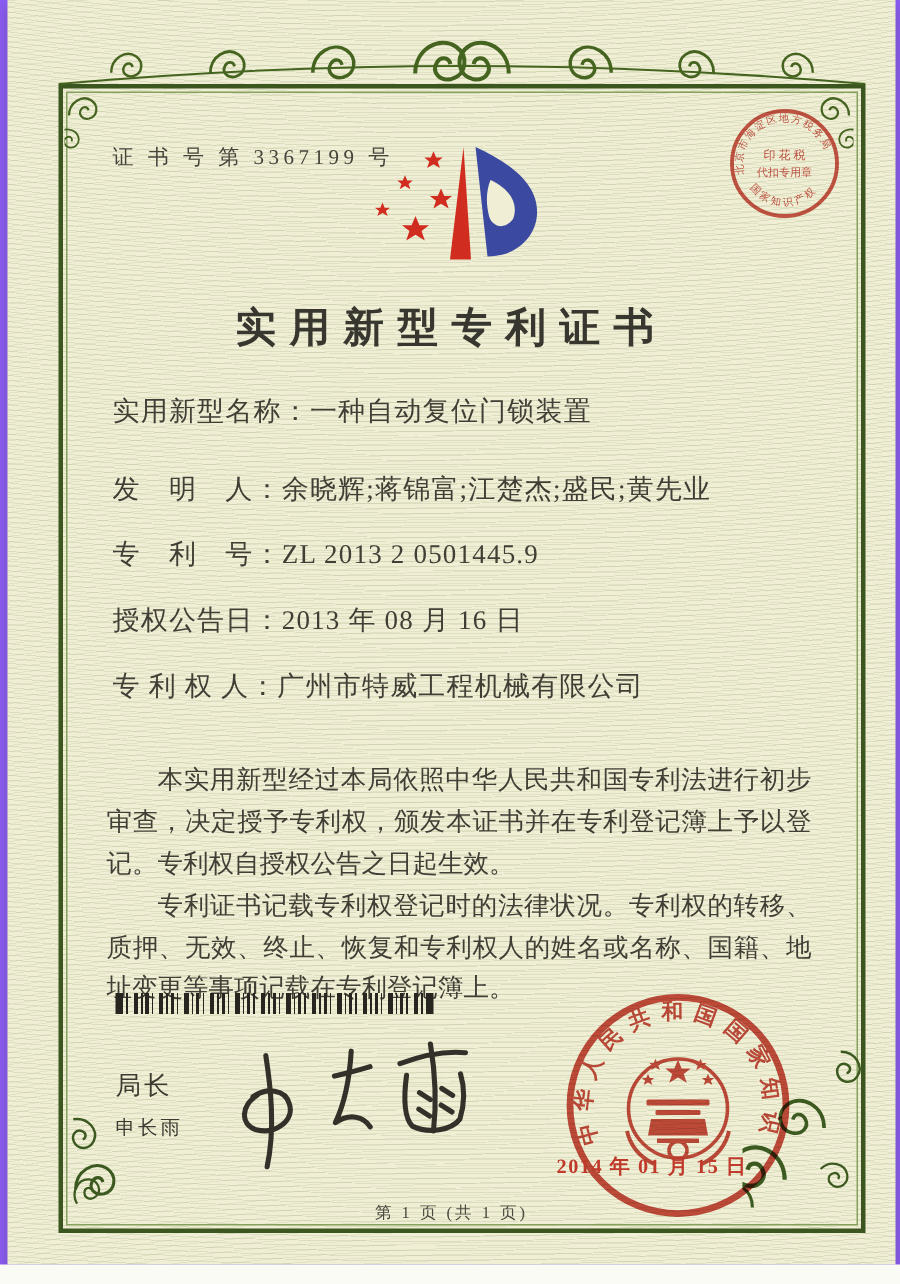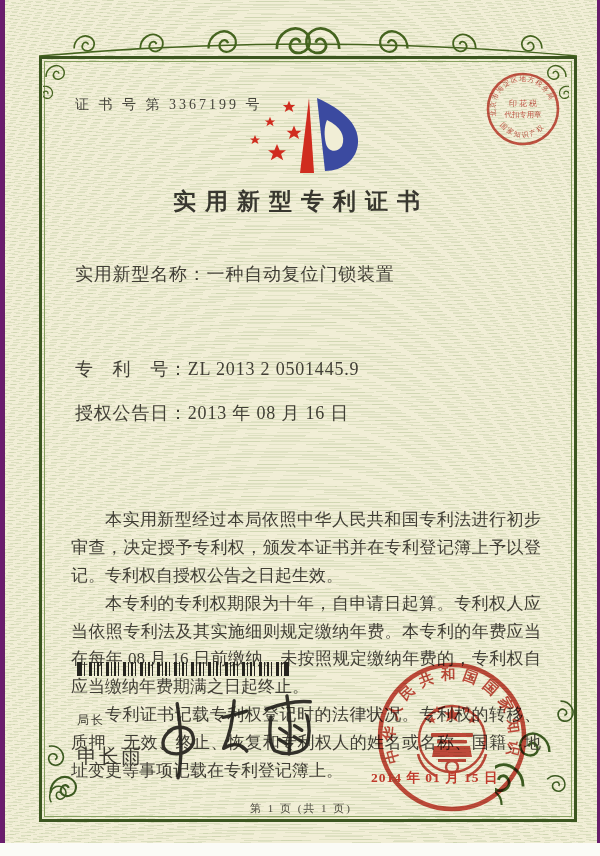--- a/index.html
+++ b/index.html
@@ -2,52 +2,52 @@
 <html><head>
 <meta charset="utf-8">
 <style>
   html,body{margin:0;padding:0;}
   body{
     width:600px;height:856px;
     background:#f7f7f2;
     font-family:"Liberation Serif","DejaVu Serif",serif;
     overflow:hidden;
   }
-  .photo{position:relative;width:600px;height:856px;background:#701a75;overflow:hidden;}
+  .photo{position:relative;width:600px;height:856px;background:#8b5cf6;overflow:hidden;}
   .paper{
     position:absolute;left:5px;top:0;width:592px;height:843px;
     background-color:#f1eed6;
     background-image:
       repeating-radial-gradient(1400px 900px at 46% -780px, rgba(143,168,108,.22) 0 1px, rgba(143,168,108,0) 1px 5px),
       repeating-radial-gradient(1500px 980px at 58% 1620px, rgba(143,168,108,.16) 0 1px, rgba(143,168,108,0) 1px 6px);
     box-shadow:0 4px 9px rgba(60,60,40,.35);
   }
   .frame{position:absolute;left:34px;top:56px;width:532px;height:760px;border:3px solid #3c5620;}
   .frame::after{content:"";position:absolute;inset:2px;border:1px solid #86a05e;}
   .deco{position:absolute;pointer-events:none;}
   .cert-no{position:absolute;left:70px;top:96px;font-size:14px;letter-spacing:3px;color:#45443b;}
   .logo{position:absolute;left:232px;top:93px;width:140px;height:92px;}
   .tax-stamp{position:absolute;left:480px;top:71px;width:76px;height:76px;opacity:.85;mix-blend-mode:multiply;}
-  .title{position:absolute;left:0;top:186px;width:100%;text-align:center;
-         font-size:23px;font-weight:600;letter-spacing:9px;color:#38372f;}
+  .title{position:absolute;left:0;top:200px;width:100%;text-align:center;
+         font-size:27px;font-weight:600;letter-spacing:9px;color:#38372f;}
   .field{position:absolute;left:70px;font-size:18px;color:#403e35;letter-spacing:.8px;white-space:nowrap;}
   .f0{top:262px}.f1{top:314px}.f2{top:357px}.f3{top:401px}.f4{top:445px}.f5{top:488px}
   .paras{position:absolute;left:66px;top:506px;width:470px;font-size:17px;line-height:1.64;
          color:#403e35;text-align:justify;}
   .paras p{margin:0;text-indent:2em;}
   .barcode{position:absolute;left:72px;top:662px;width:206px;height:14px;
     background:repeating-linear-gradient(90deg,
       #26251f 0 2px, transparent 2px 4px,
       #26251f 4px 5px, transparent 5px 9px,
       #26251f 9px 12px, transparent 12px 14px,
       #26251f 14px 15px, transparent 15px 17px);
     border-left:3px solid #26251f;border-right:3px solid #26251f;}
-  .sig-title{position:absolute;left:72px;top:712px;font-size:12px;color:#3c3a31;
+  .sig-title{position:absolute;left:72px;top:712px;font-size:17px;color:#3c3a31;
              font-family:"Liberation Sans","DejaVu Sans",sans-serif;letter-spacing:2px;}
-  .sig-name{position:absolute;left:72px;top:743px;font-size:20px;color:#3c3a31;
+  .sig-name{position:absolute;left:72px;top:743px;font-size:13px;color:#3c3a31;
             font-family:"Liberation Sans","DejaVu Sans",sans-serif;letter-spacing:2px;}
   .sig-script{position:absolute;left:133px;top:690px;width:225px;height:92px;}
   .office-seal{position:absolute;left:369px;top:659px;width:156px;height:156px;
                opacity:.9;mix-blend-mode:multiply;}
   .seal-date{position:absolute;left:366px;top:769px;font-size:13.5px;color:#bf3a2b;
              letter-spacing:1px;font-weight:600;white-space:nowrap;}
   .footer{position:absolute;left:0;top:801px;width:100%;text-align:center;
           font-size:11px;color:#4a493f;letter-spacing:2px;}
   .edge-strip{position:absolute;left:0;top:843px;width:600px;height:13px;background:#fbfbf6;}
   text{font-family:"Liberation Serif","DejaVu Serif",serif;}
@@ -135,26 +135,27 @@
       <text font-size="6.8" fill="#c23a2e" letter-spacing="1.8">
         <textPath href="#taxBot">国家知识产权局</textPath>
       </text>
       <text x="38" y="35" text-anchor="middle" font-size="8" fill="#c23a2e">印 花 税</text>
       <text x="38" y="46" text-anchor="middle" font-size="7.4" fill="#c23a2e">代扣专用章</text>
     </svg>
 
     <div class="title">实用新型专利证书</div>
 
     <div class="field f0"><span>实用新型名称：</span><span>一种自动复位门锁装置</span></div>
+    <div class="field f1"><span>发　明　人：</span><span>余晓辉;蒋锦富;江楚杰;盛民;黄先业</span></div>
     <div class="field f2"><span>专　利　号：</span><span>ZL 2013 2 0501445.9</span></div>
     <div class="field f3"><span>授权公告日：</span><span>2013 年 08 月 16 日</span></div>
+    <div class="field f4"><span>专 利 权 人：</span><span>广州市特威工程机械有限公司</span></div>
 
     <div class="paras">
       <p>本实用新型经过本局依照中华人民共和国专利法进行初步审查，决定授予专利权，颁发本证书并在专利登记簿上予以登记。专利权自授权公告之日起生效。</p>
-      <p>本专利的专利权期限为十年，自申请日起算。专利权人应当依照专利法及其实施细则规定缴纳年费。本专利的年费应当在每年 08 月 16 日前缴纳。未按照规定缴纳年费的，专利权自应当缴纳年费期满之日起终止。</p>
       <p>专利证书记载专利权登记时的法律状况。专利权的转移、质押、无效、终止、恢复和专利权人的姓名或名称、国籍、地址变更等事项记载在专利登记簿上。</p>
     </div>
 
     <div class="barcode"></div>
 
     <div class="sig-title">局长</div>
     <div class="sig-name">申长雨</div>
     <svg class="sig-script" viewBox="0 0 225 92">
       <g fill="none" stroke="#23211c" stroke-width="3.4" stroke-linecap="round" stroke-linejoin="round" opacity=".92" transform="rotate(-3 112 46)">
         <path d="M34,36 C23,42 21,55 32,59 C45,63 58,54 55,43 C53,33 40,31 31,37"></path>

